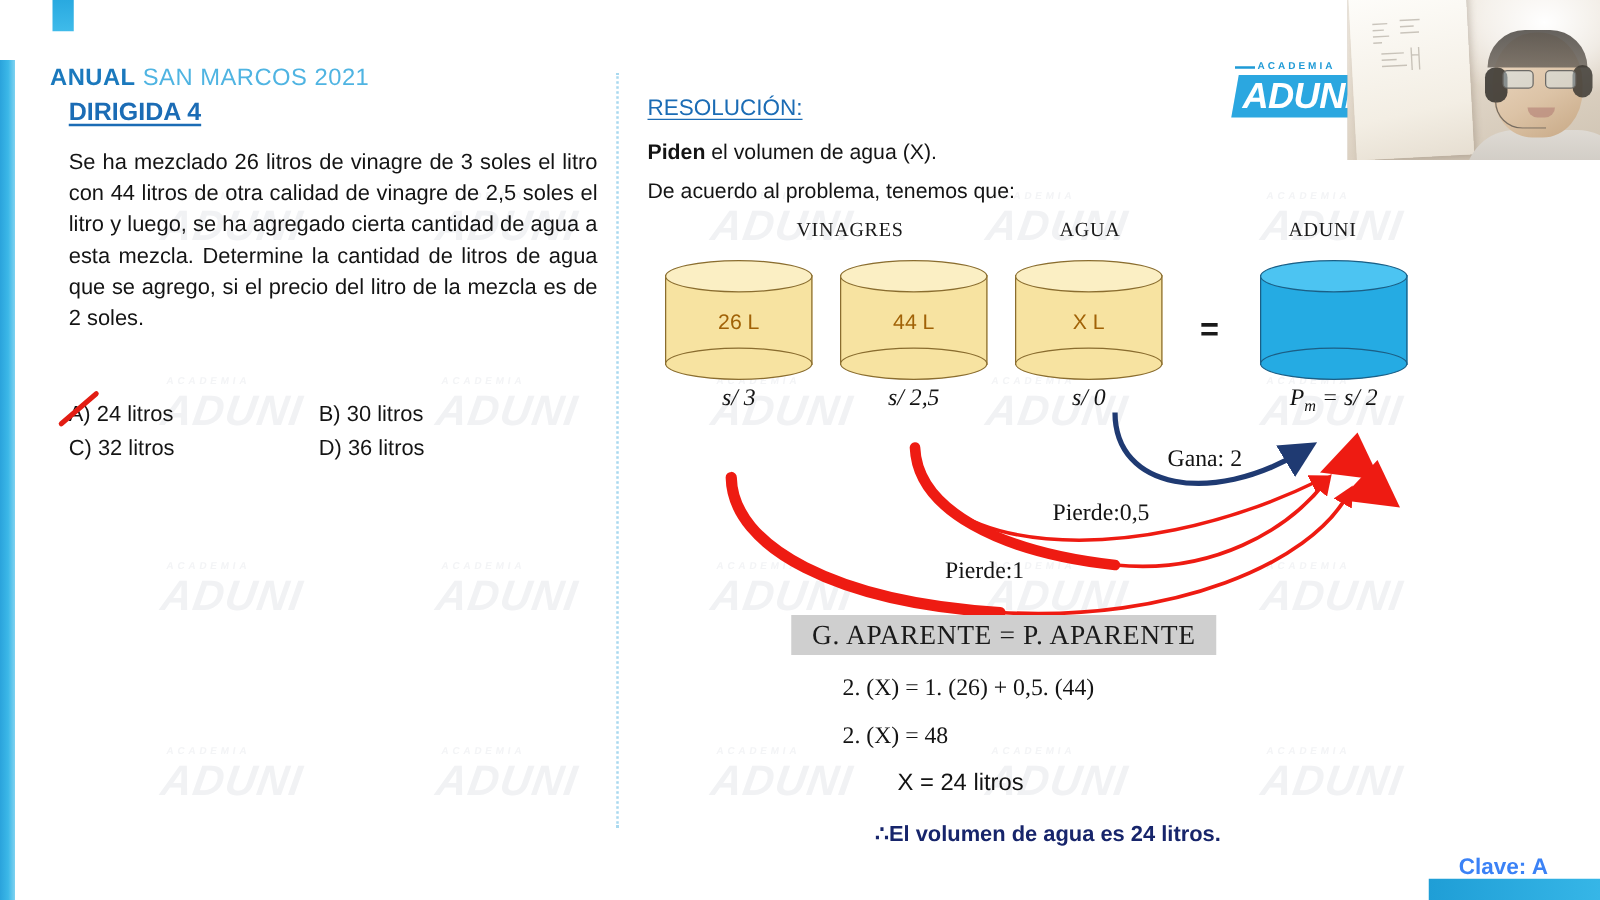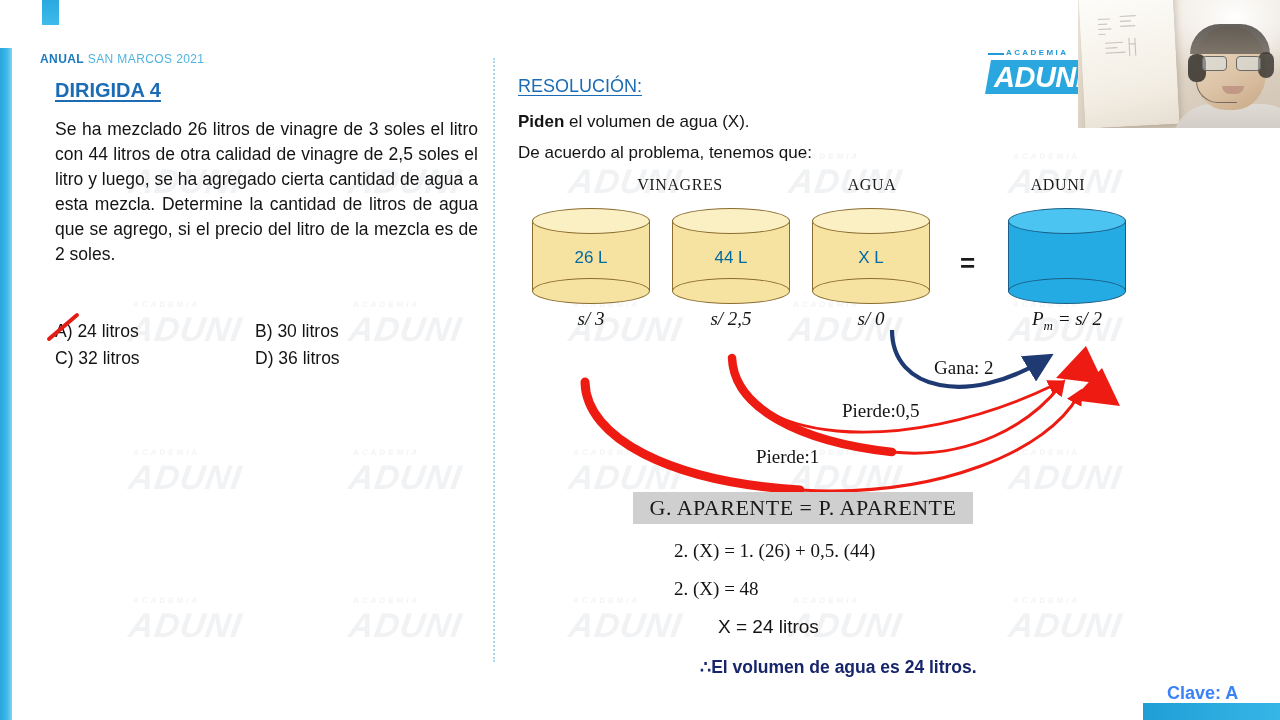--- a/index.html
+++ b/index.html
@@ -46,21 +46,21 @@
   }
   .bottom-bar{
     position:absolute;left:1143px;bottom:0;width:137px;height:17px;
     background:linear-gradient(90deg,#1f9ed6 0%,#36b6e7 100%);
     z-index:3;
   }
 
   
   .kicker{
     position:absolute;left:40px;top:52px;
-    font-size:12px;letter-spacing:.4px;color:#4fb4e2;
+    font-size:19px;letter-spacing:.4px;color:#4fb4e2;
   }
   .kicker b{color:#1b79bd;font-weight:bold;}
   .dirigida{
     position:absolute;left:55px;top:79px;
     font-size:20px;font-weight:bold;color:#1b6cb5;
     text-decoration:underline;text-underline-offset:3px;
   }
 
   
   .problem{
@@ -118,21 +118,21 @@
     border:1.6px solid #8a6d2f;
   }
   .cyl.yellow .body{background:#f7e3a1;}
   .cyl.yellow .bot{background:#f7e3a1;}
   .cyl.yellow .top{background:#fbefc4;}
   .cyl.blue .body{background:#25abe3;border-left-color:#1b5f86;border-right-color:#1b5f86;}
   .cyl.blue .bot{background:#25abe3;border-color:#1b5f86;}
   .cyl.blue .top{background:#4cc4f2;border-color:#1b5f86;}
   .cyl .cap-text{
     position:absolute;left:0;top:40px;width:118px;text-align:center;
-    font-size:17px;color:#0369a1;z-index:4;
+    font-size:17px;color:#a16207;z-index:4;
   }
   .eqsign{
     position:absolute;font-size:26px;font-weight:bold;color:#1a1a1a;
   }
   .price{
     position:absolute;width:118px;text-align:center;
     font-family:"Liberation Serif", serif;font-style:italic;font-size:19px;color:#141414;
   }
   .price.pm{width:170px;}
   .price .sub{font-size:13px;vertical-align:sub;font-style:italic;}

